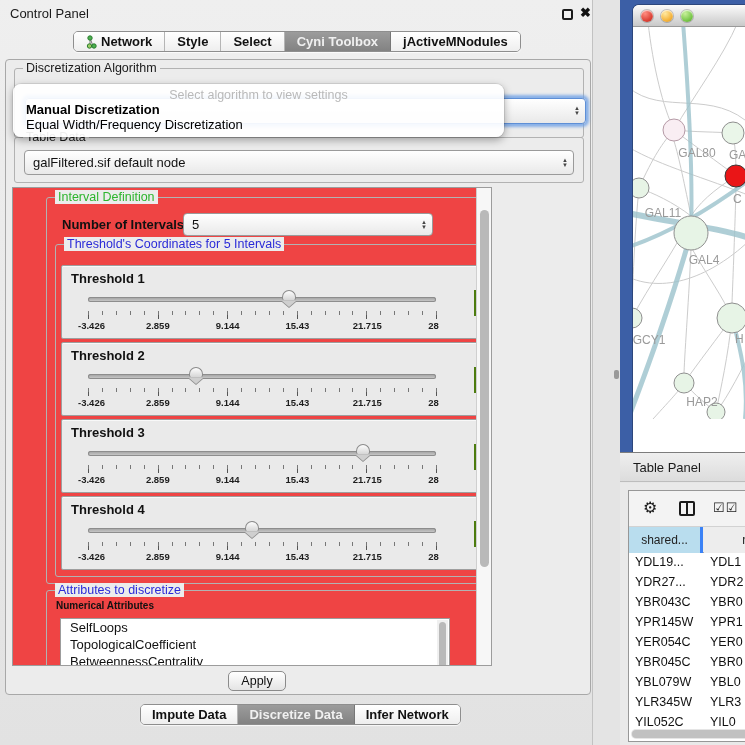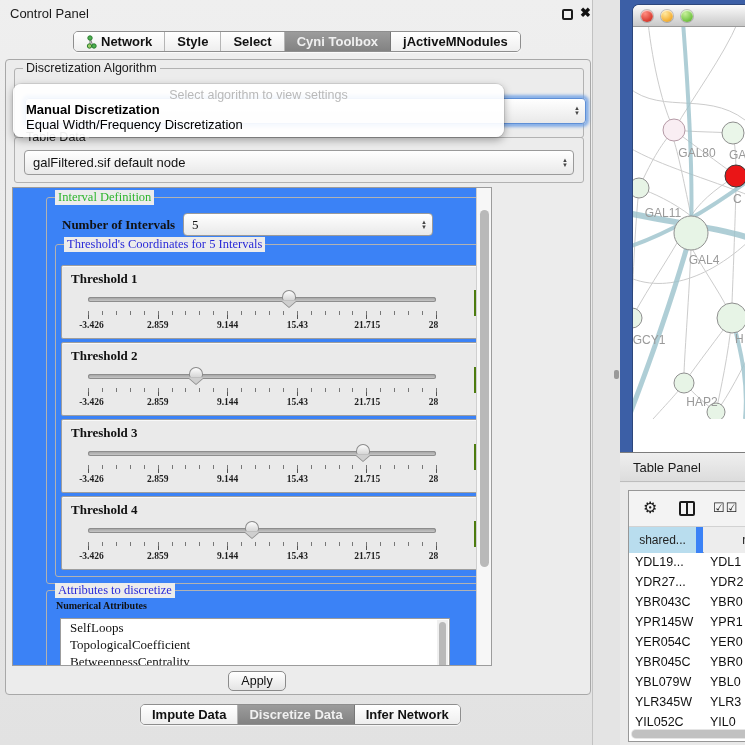--- a/index.html
+++ b/index.html
@@ -45,21 +45,21 @@
   #combo-tabledata{left:18px;top:90px;width:550px;height:25px;}
 
   
   #algo-popup{left:13px;top:84px;width:491px;height:53px;background:rgba(255,255,255,0.92);
     border-radius:8px;box-shadow:0 3px 9px rgba(0,0,0,.35),0 0 0 1px rgba(0,0,0,.08);z-index:30;}
   #algo-popup .hint{margin-top:4px;text-align:center;font-size:12.5px;color:#b9b9b9;}
   #algo-popup .opt{padding-left:13px;font-size:13px;color:#000;line-height:15px;}
   #algo-popup .opt.bold{font-weight:bold;}
 
   
-  #scrollpane{left:6px;top:127px;width:480px;height:479px;border:1px solid #9c9c9c;background:#3b82f6;overflow:hidden;font-family:Liberation Serif, serif;}
+  #scrollpane{left:6px;top:127px;width:480px;height:479px;border:1px solid #9c9c9c;background:#ef4444;overflow:hidden;}
   #vscroll{position:absolute;right:0;top:0;width:15px;height:479px;background:#f7f7f7;border-left:1px solid #cfcfcf;}
   #vscroll .thumb-v{position:absolute;left:3px;top:22px;width:9px;height:357px;background:#b9b9b9;border-radius:5px;}
 
   #fs-interval{left:33px;top:9px;width:497px;height:387px;}
   #noi-label{left:15px;top:19px;font-size:13px;font-weight:bold;color:#111;}
   #combo-noi{left:136px;top:15px;width:250px;height:23px;}
   #fs-thresh{left:8px;top:46px;width:481px;height:333px;}
 
   .th-panel{position:absolute;left:5px;width:469px;height:74px;background:#eaeaea;border:1px solid #9e9e9e;border-radius:2px;
     box-shadow:inset 0 1px 0 #f8f8f8;padding-left:8px;}
@@ -112,21 +112,21 @@
   #table-panel-title{position:absolute;left:13px;top:7px;font-size:13px;color:#1a1a1a;}
   #table-panel-body{left:620px;top:483px;width:125px;height:262px;background:#e9e9e9;overflow:hidden;}
   #table-widget{position:absolute;left:8px;top:7px;width:130px;height:252px;background:#fff;border:1px solid #979797;}
   #tw-toolbar{position:relative;height:36px;background:#f3f3f3;border-bottom:1px solid #d2d2d2;}
   #gear-icon{position:absolute;left:14px;top:7px;font-size:16px;color:#1a1a1a;}
   #columns-icon{position:absolute;left:50px;top:10px;width:16px;height:15px;border:2px solid #1a1a1a;border-radius:2px;}
   #columns-icon::after{content:"";position:absolute;left:5px;top:0;width:2px;height:11px;background:#1a1a1a;}
   #checks-icon{position:absolute;left:84px;top:9px;font-size:13px;color:#1a1a1a;letter-spacing:1px;}
   #tw-header{position:relative;height:26px;border-bottom:1px solid #a9a9a9;background:#ececec;}
   .hcell{position:absolute;top:0;height:26px;font-size:12px;color:#222;display:flex;align-items:center;justify-content:center;}
-  #hcell-0{left:0;width:74px;background:#b9ddee;border-right:7px solid #3b82f6;}
+  #hcell-0{left:0;width:74px;background:#b9ddee;border-right:3px solid #3b82f6;}
   #hcell-1{left:75px;width:90px;background:#ededed;}
   .trow{position:relative;height:20px;background:#fff;font-size:12.5px;color:#111;white-space:nowrap;}
   .trow .c0{position:absolute;left:6px;top:2px;}
   .trow .c1{position:absolute;left:81px;top:2px;}
   #tw-hscroll{position:absolute;left:2px;top:238px;width:126px;height:10px;background:#e5e5e5;border-radius:5px;}
   #tw-hscroll .thumb-h{position:absolute;left:1px;top:1px;width:122px;height:8px;background:#c1c1c1;border-radius:4px;}
 
   .net-label{font-size:12px;fill:#9a9a9a;}
   #tabs-top .net-icon-svg{display:inline-block;}
 </style>

